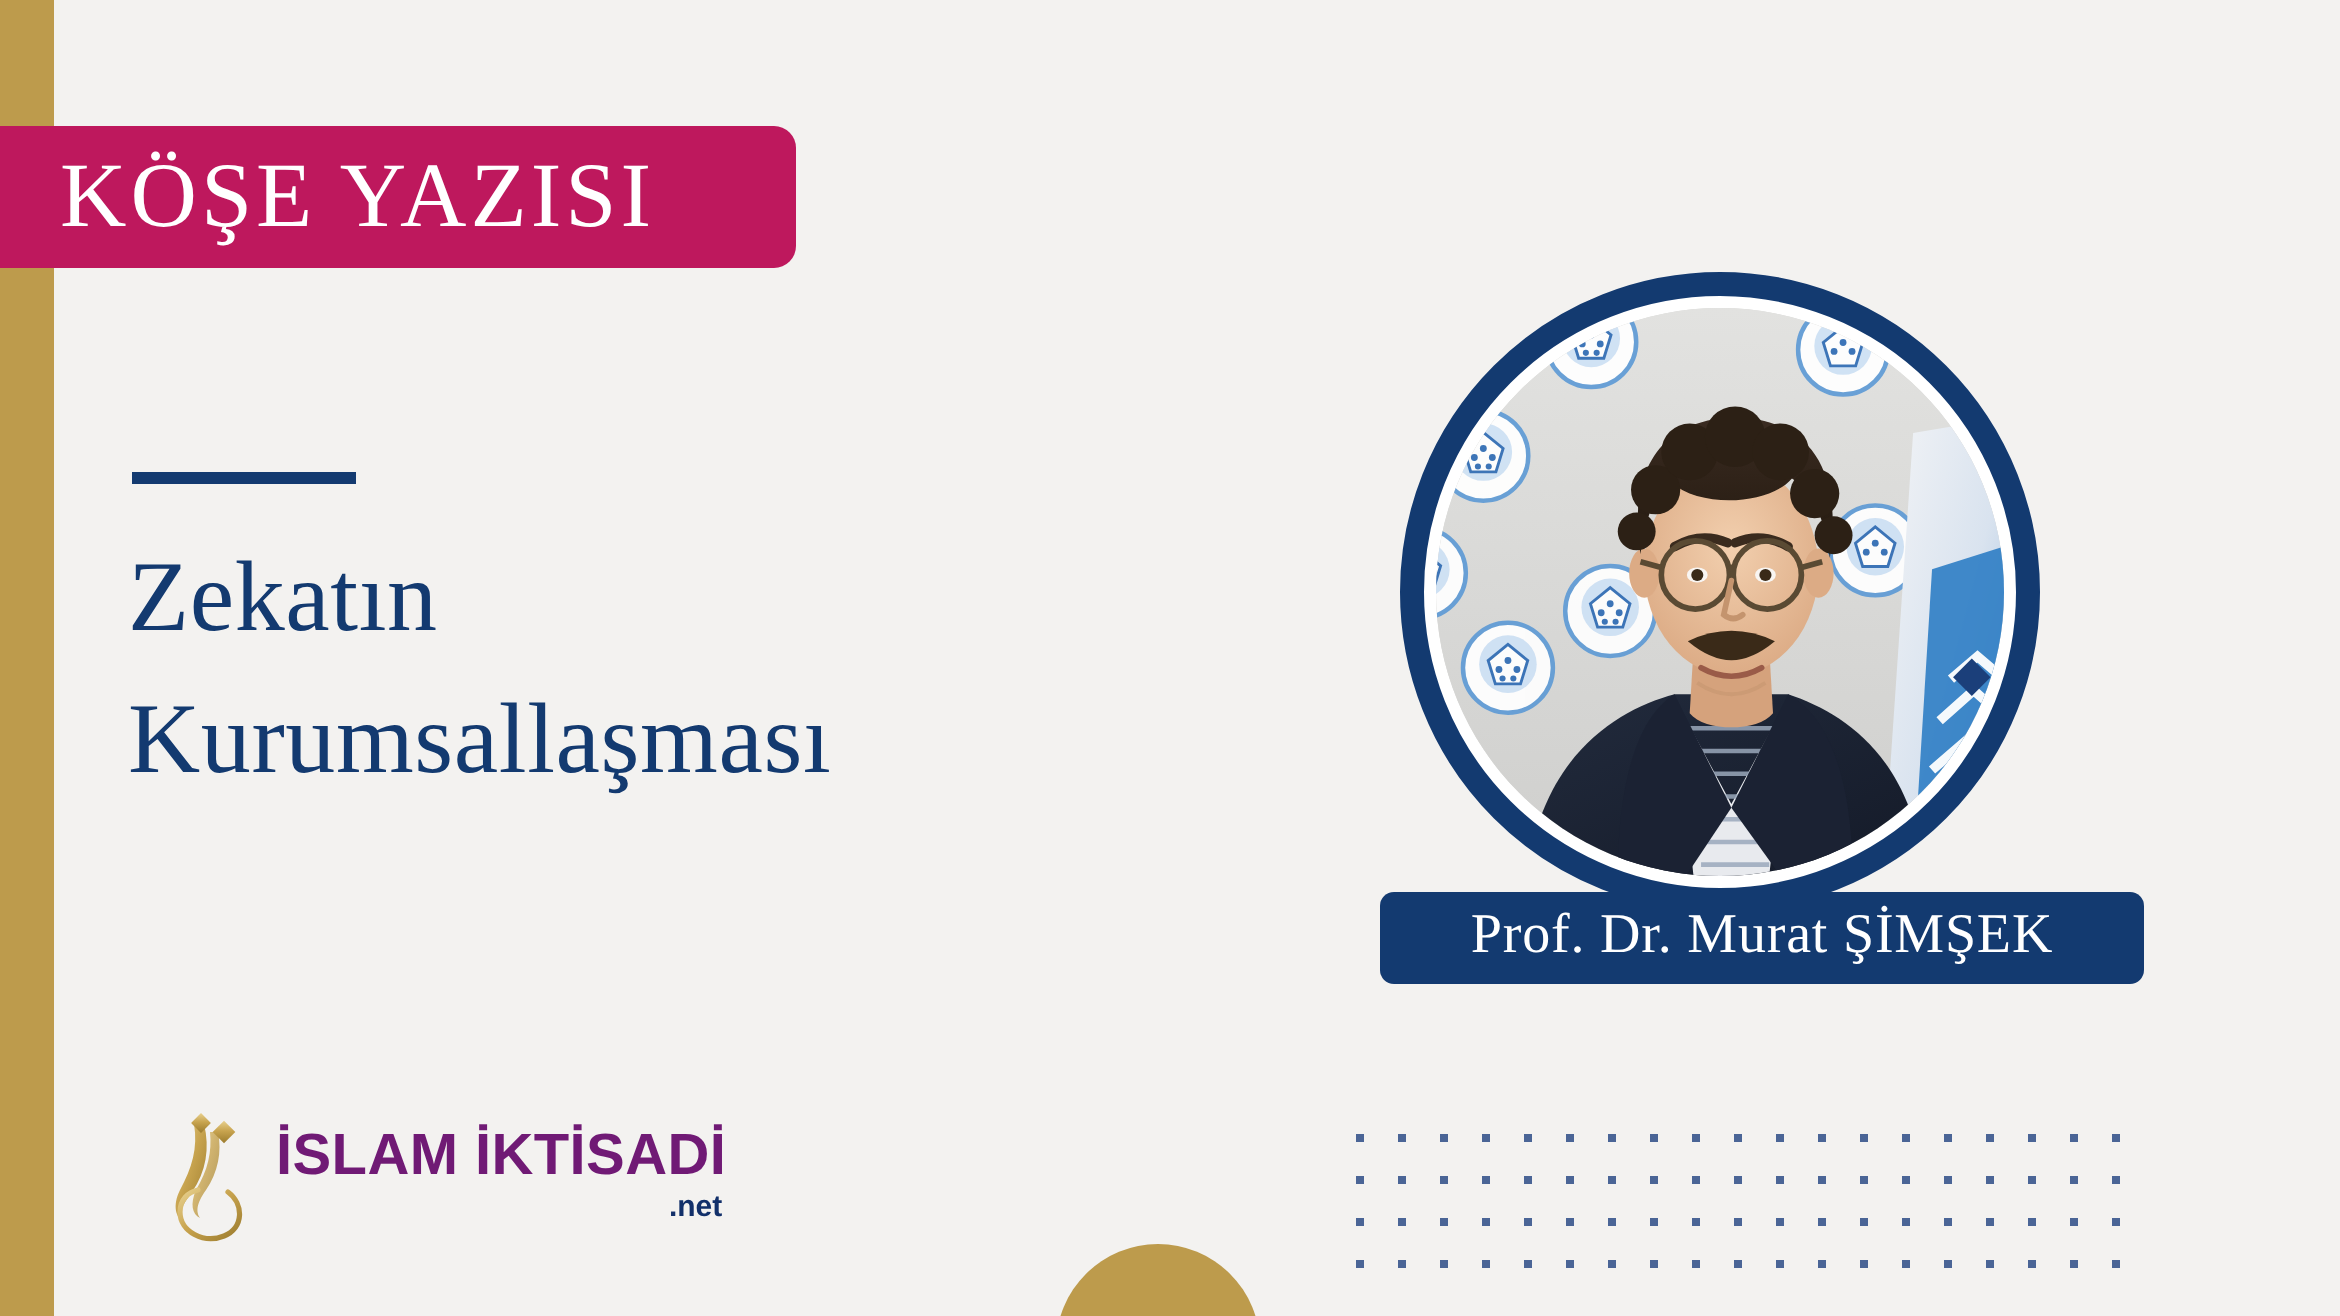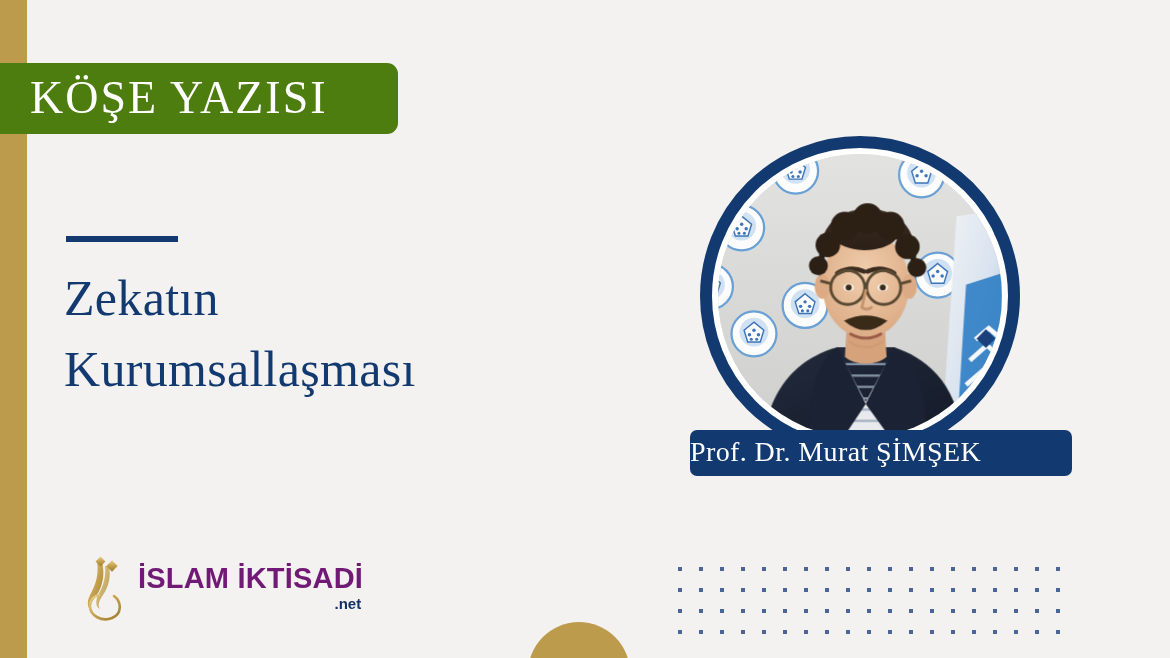--- a/index.html
+++ b/index.html
@@ -28,21 +28,21 @@
     z-index: 2;
   }
 
   
   .kicker-banner {
     position: absolute;
     left: 0;
     top: 63px;
     width: 398px;
     height: 71px;
-    background: #4d7c0f;
+    background: #be185d;
     border-radius: 0 11px 11px 0;
     z-index: 3;
     display: flex;
     align-items: center;
   }
   .kicker-text {
     color: #ffffff;
     font-family: "Liberation Serif", serif;
     font-size: 46px;
     font-weight: 400;
@@ -145,28 +145,29 @@
   .portrait-photo {
     position: absolute;
     inset: 0;
     display: block;
   }
 
   
   .name-badge {
     position: absolute;
     left: 690px;
-    top: 430px;
+    top: 446px;
     width: 382px;
     height: 46px;
     background: #133a70;
     border-radius: 7px;
     z-index: 6;
     display: flex;
     align-items: center;
+    justify-content: center;
   }
   .name-badge-text {
     color: #ffffff;
     font-family: "Liberation Serif", serif;
     font-size: 28px;
     font-weight: 400;
     letter-spacing: 0.4px;
     line-height: 1;
     white-space: nowrap;
     transform: translateY(-1px);

